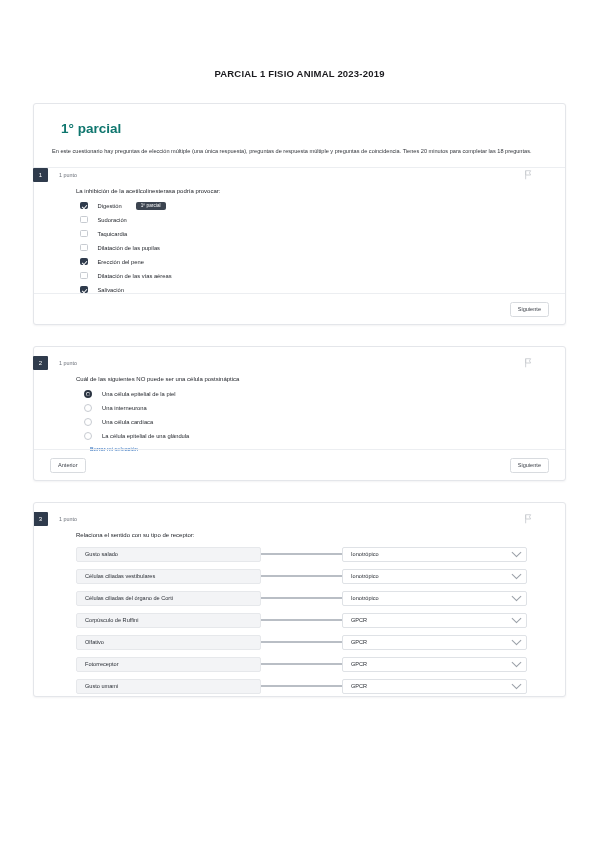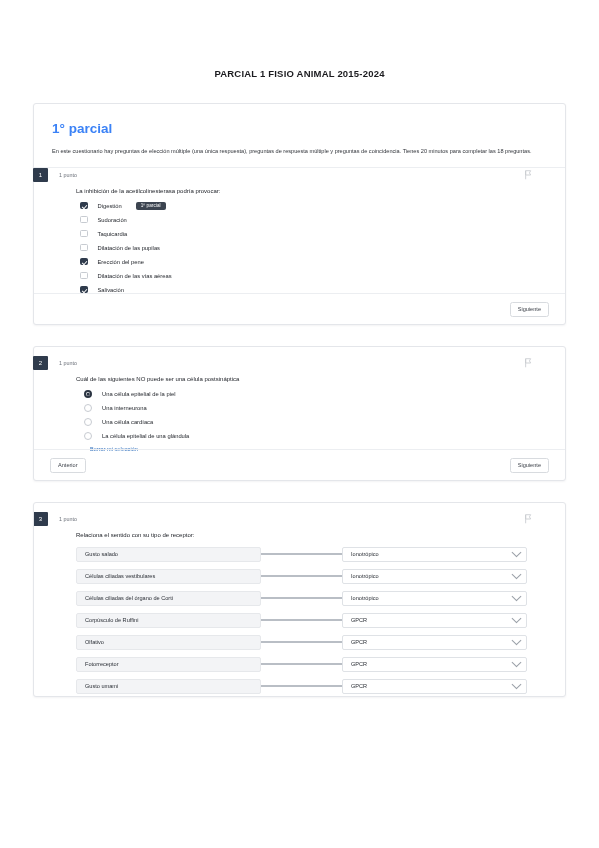--- a/index.html
+++ b/index.html
@@ -48,22 +48,22 @@
   #card-q2 { top: 346px; height: 135px; }
   #card-q3 { top: 502px; height: 195px; overflow: hidden; }
 
   .quiz-head {
     padding: 17px 18px 11px 18px;
     border-bottom: 1px solid #eceef1;
   }
   .quiz-title {
     font-size: 13.5px;
     font-weight: bold;
-    color: #3b82f6;
-    margin: 0 0 11px 0;
+    color: #0f766e;
+    margin: 0 0 11px 9px;
   }
   .quiz-desc {
     font-size: 5.6px;
     line-height: 1.55;
     color: #31343a;
     margin: 0;
   }
 
   
   .q-row {
@@ -250,21 +250,21 @@
     border-width: 0 1px 1px 0;
     transform: rotate(45deg) translate(-1.5px,-1.5px);
     flex: none;
   }
 </style>
 </head>
 <body>
 
 <div class="page">
 
-  <div class="doc-title">PARCIAL 1 FISIO ANIMAL 2015-2024</div>
+  <div class="doc-title">PARCIAL 1 FISIO ANIMAL 2023-2019</div>
 
   <div class="card" id="card-q1">
 
     <div class="quiz-head">
       <div class="quiz-title">1° parcial</div>
       <div class="quiz-desc">En este cuestionario hay preguntas de elección múltiple (una única respuesta), preguntas de respuesta múltiple y preguntas de coincidencia. Tienes 20 minutos para completar las 18 preguntas.</div>
     </div>
 
     <div class="q-row">
       <div class="q-numbar">

